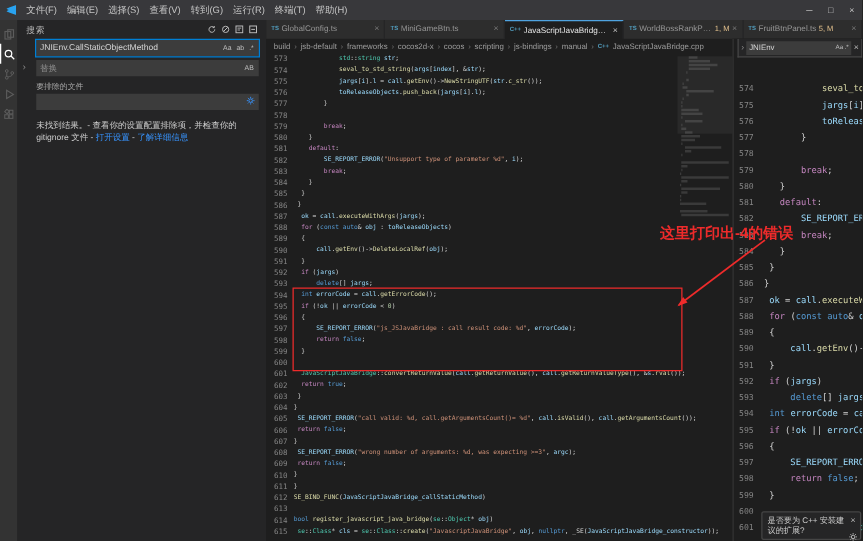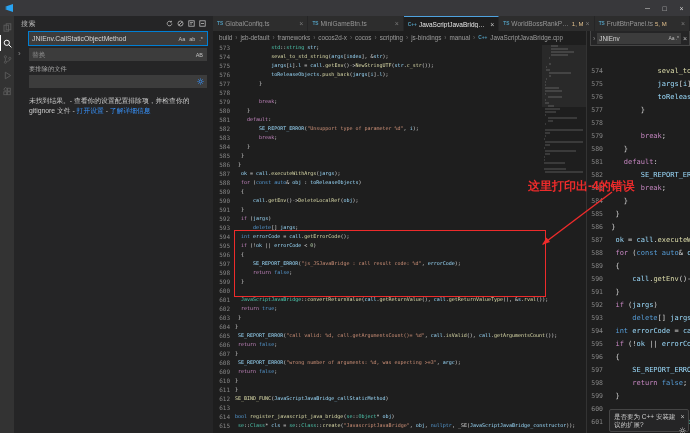--- a/index.html
+++ b/index.html
@@ -83,20 +83,30 @@
   .toast{position:absolute;right:1px;bottom:1px;width:80px;height:23px;background:#252526;border:1px solid #454545;border-radius:2px;z-index:40;display:flex;padding:3px 2px 2px 4px;gap:2px}
   .toast-text{flex:1;font-size:6.5px;line-height:8px;color:#cccccc;overflow:hidden}
   .toast-icons{display:flex;flex-direction:column;justify-content:space-between;align-items:center;flex:none}
   .toast-icons .close{color:#bdbdbd;font-size:7px;line-height:7px}
 </style>
 </head>
 <body>
 
 <div class="titlebar">
   <div class="vslogo"></div>
+  <div class="menus">
+      <span class="menu-item">文件(F)</span>
+      <span class="menu-item">编辑(E)</span>
+      <span class="menu-item">选择(S)</span>
+      <span class="menu-item">查看(V)</span>
+      <span class="menu-item">转到(G)</span>
+      <span class="menu-item">运行(R)</span>
+      <span class="menu-item">终端(T)</span>
+      <span class="menu-item">帮助(H)</span>
+    </div>
   <div class="win-controls">
     <span class="win-btn">─</span>
     <span class="win-btn">□</span>
     <span class="win-btn">×</span>
   </div>
 </div>
 
 <div class="main">
 
   <div class="activitybar">

